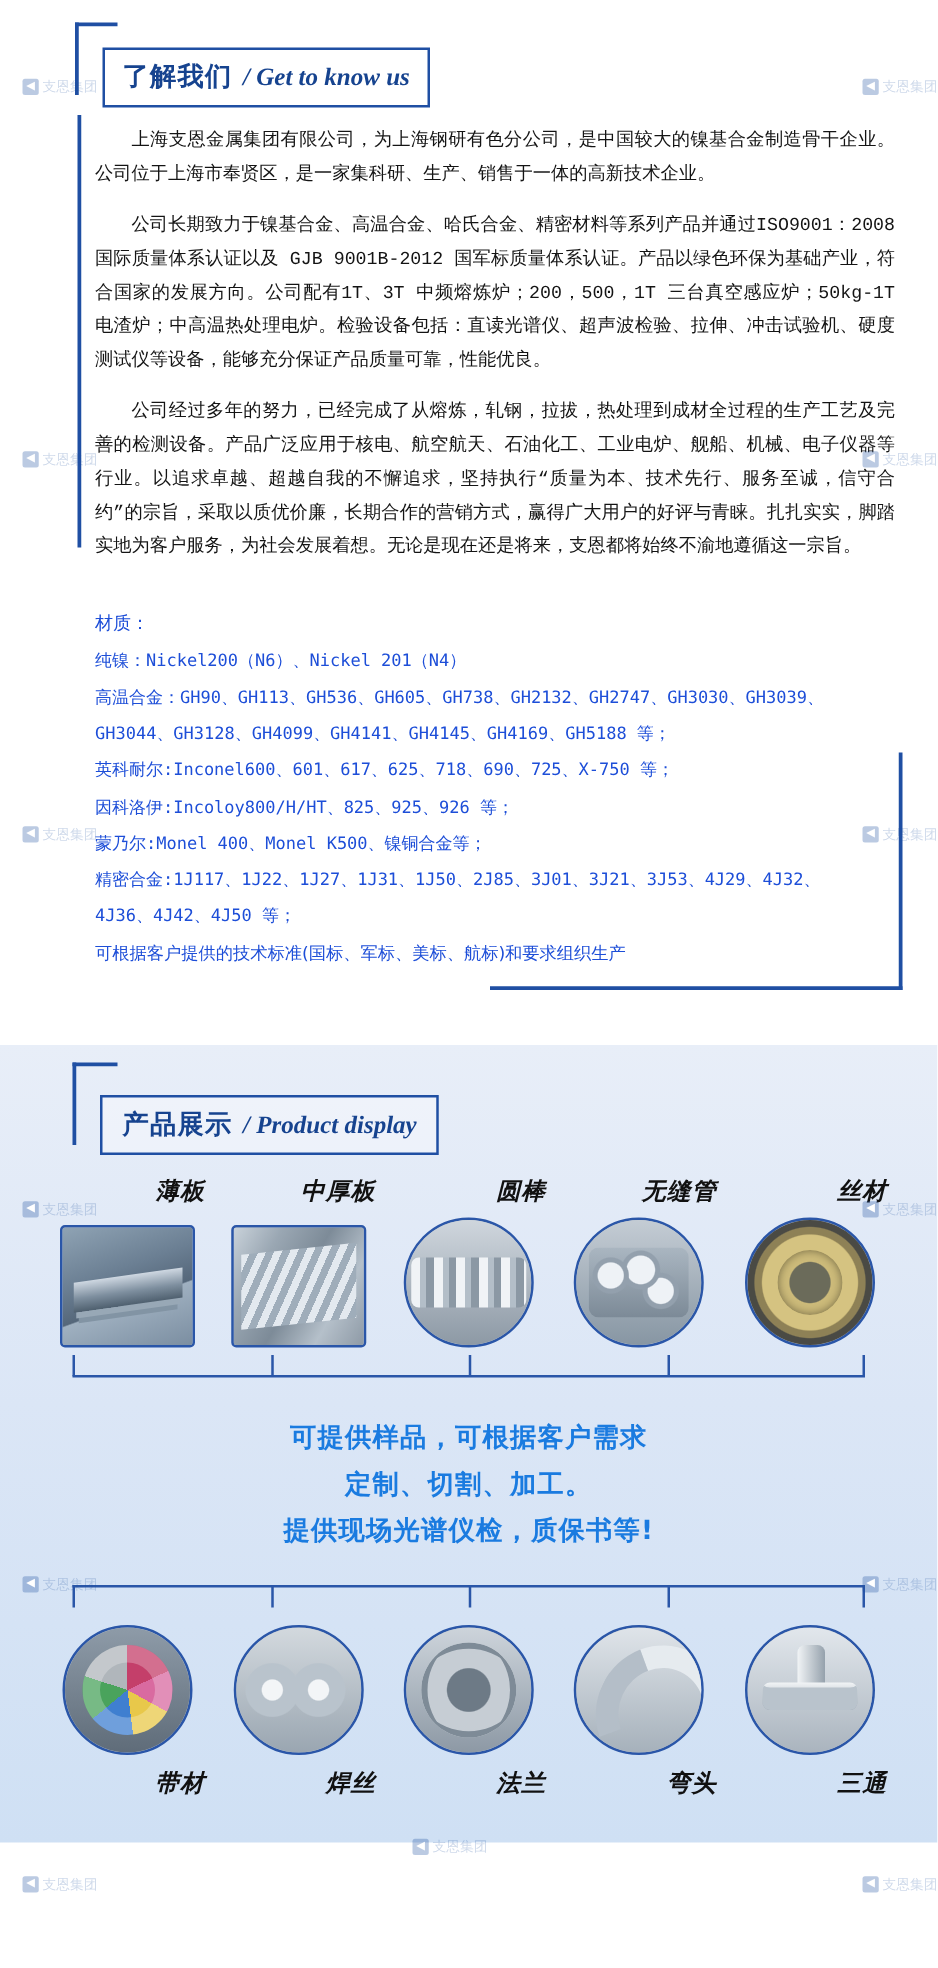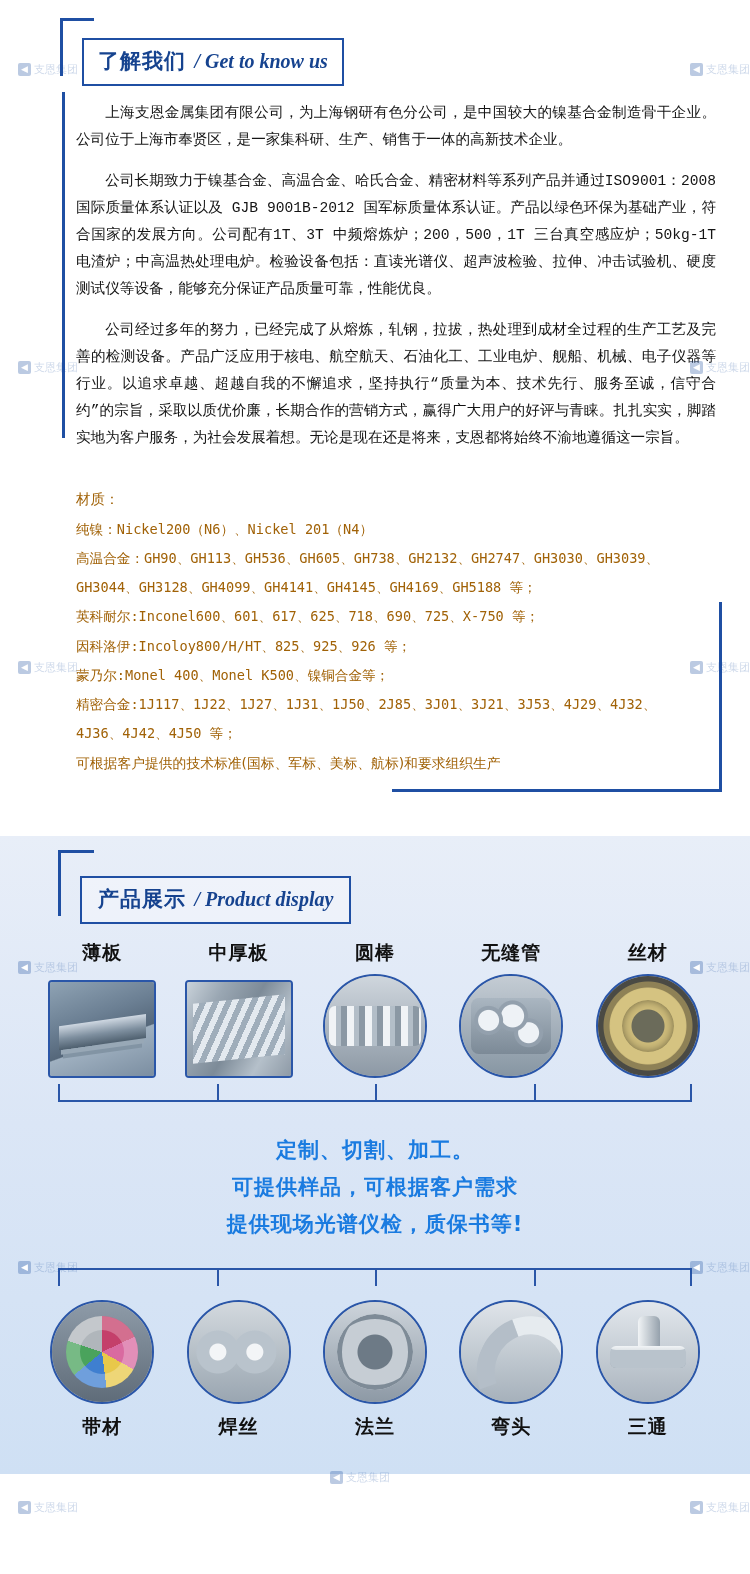--- a/index.html
+++ b/index.html
@@ -77,21 +77,21 @@
   
   .mat-wrap {
     position: relative;
     margin: 24px 0 0 0;
     padding: 8px 40px 30px 76px;
   }
   .mat-line {
     font-family: "DejaVu Sans Mono", monospace;
     font-size: 13.6px;
     line-height: 2.15;
-    color: #a16207;
+    color: #1d4ed8;
     white-space: nowrap;
   }
   .mat-line.first { font-family: "DejaVu Sans", sans-serif; font-size: 14.4px; }
   .mat-line.last  { font-family: "DejaVu Sans", sans-serif; font-size: 13.8px; }
   .corner-bracket-br {
     position: absolute;
     right: 28px; bottom: 16px;
     width: 330px; height: 190px;
     border-right: 3px solid #1f4fa3;
     border-bottom: 3px solid #1f4fa3;
@@ -124,21 +124,22 @@
 
   .row-labels, .row-items {
     display: flex;
     justify-content: space-around;
     align-items: flex-end;
     padding: 0 34px;
   }
   .row-labels { margin-top: 16px; }
   .cell {
     width: 124px;
-    text-align: center;
+    text-align: right;
+    font-style: italic;
   }
   .cell-label {
     font-family: "DejaVu Sans", sans-serif;
     font-weight: bold;
     font-size: 19px;
     color: #111;
     letter-spacing: 1px;
   }
   .thumb {
     width: 104px; height: 104px;
@@ -421,22 +422,22 @@
     <div class="hline"></div>
     <div class="tick" style="left:0;"></div>
     <div class="tick" style="left:25%;"></div>
     <div class="tick" style="left:50%;"></div>
     <div class="tick" style="left:75%;"></div>
     <div class="tick" style="right:0;"></div>
   </div>
 
   
   <div class="promo">
+    <div>可提供样品，可根据客户需求</div>
     <div>定制、切割、加工。</div>
-    <div>可提供样品，可根据客户需求</div>
     <div>提供现场光谱仪检，质保书等!</div>
   </div>
 
   
   <div class="connector">
     <div class="hline"></div>
     <div class="tick down" style="left:0;"></div>
     <div class="tick down" style="left:25%;"></div>
     <div class="tick down" style="left:50%;"></div>
     <div class="tick down" style="left:75%;"></div>

